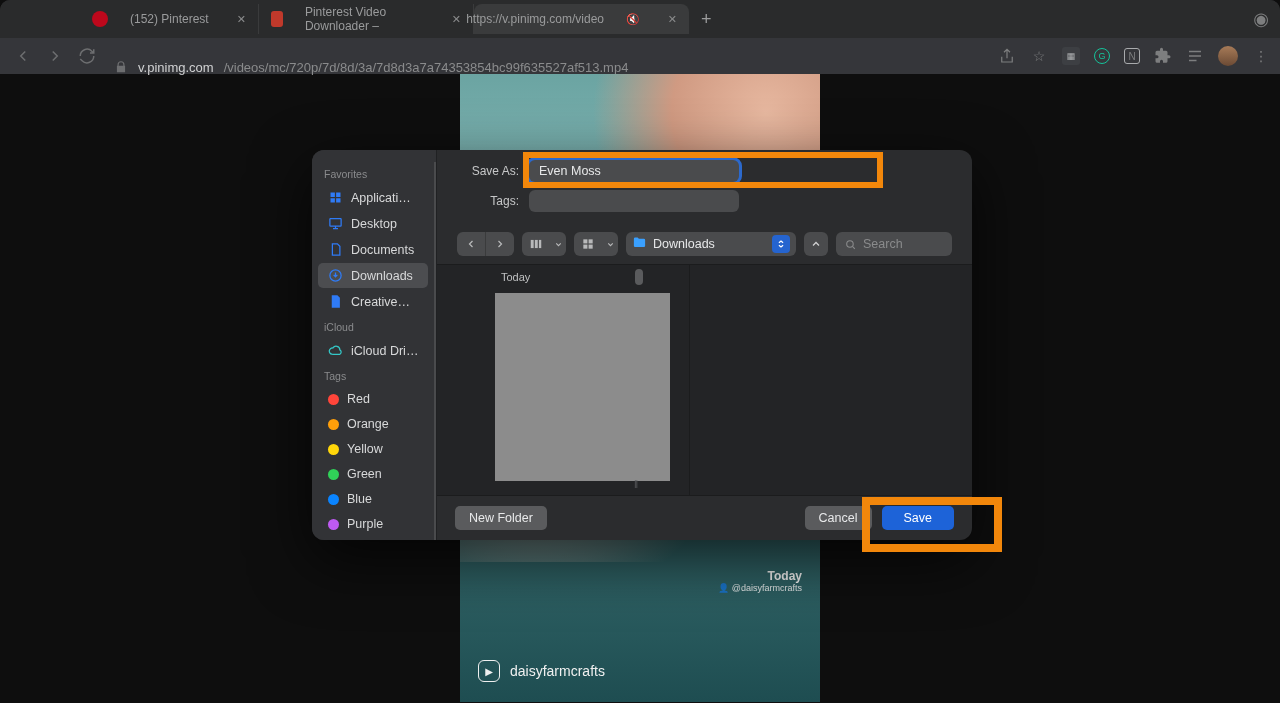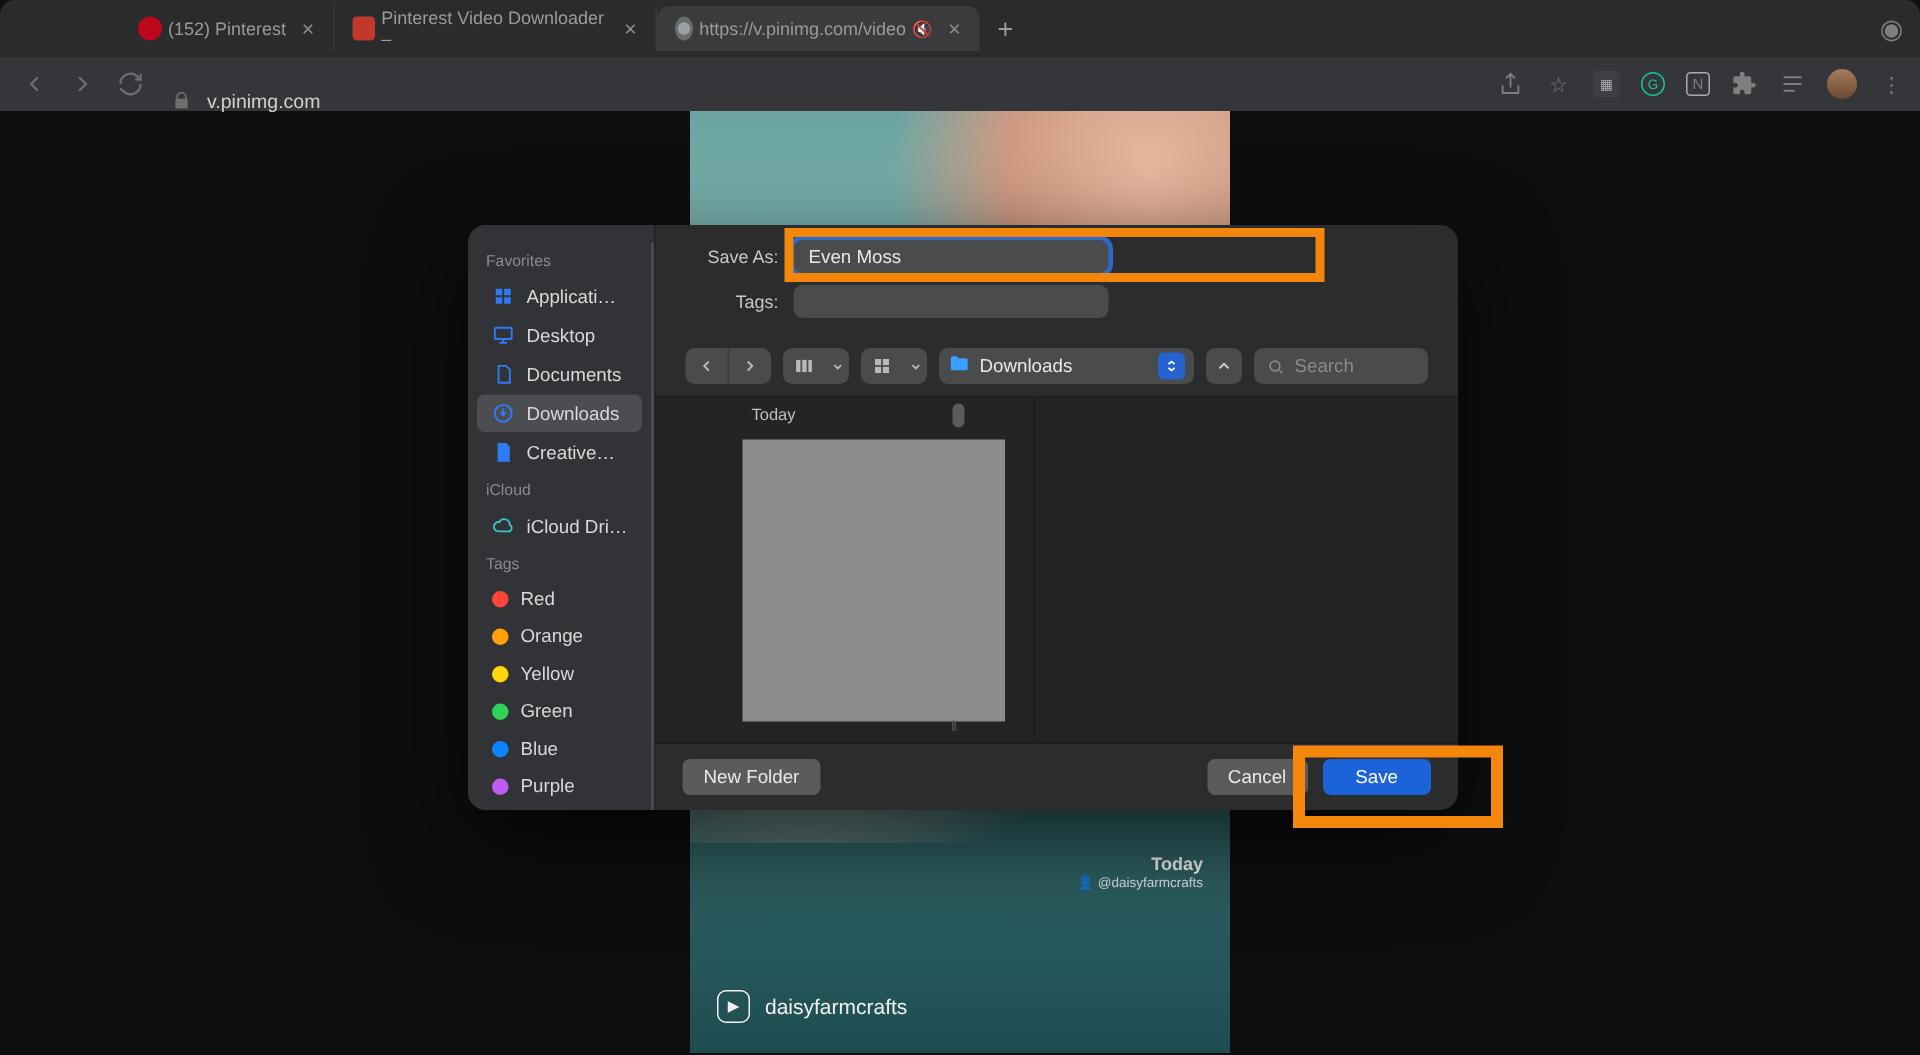--- a/index.html
+++ b/index.html
@@ -6,23 +6,23 @@
   body { width:1280px; height:703px; background:#0e0e0e; overflow:hidden; position:relative; }
 
   
   .win-controls { position:absolute; top:8px; left:12px; display:flex; gap:8px; }
   .win-dot { width:12px; height:12px; border-radius:50%; }
   .red   { background:#ff5f57; } .amber { background:#febc2e; } .green { background:#28c840; }
 
   
   .tab-strip { position:absolute; top:0; left:0; right:0; height:38px; background:#2a2b2c;
                display:flex; align-items:center; padding-left:80px; border-top-left-radius:10px; border-top-right-radius:10px;}
-  .tab { display:flex; align-items:center; gap:4px; padding:0 12px; height:30px; color:#9a9b9c;
+  .tab { display:flex; align-items:center; gap:22px; padding:0 12px; height:30px; color:#9a9b9c;
          font-size:12px; max-width:215px; border-right:1px solid #3a3b3c; }
-  .tab.active { background:#3a3b3c; border-radius:8px 8px 0 0; border-right:none;}
+  .tab.active { background:#3a3b3c; border-radius:8px 8px 0 0; border-right:none;justify-content:flex-end;}
   .tab .favicon { width:16px; height:16px; border-radius:50%; display:inline-block; }
   .tab .close-x { margin-left:6px; color:#8a8b8c; font-size:11px; }
   .tab .mute    { font-size:11px; color:#8a8b8c; }
   .new-tab { color:#9a9b9c; font-size:18px; padding:0 12px; cursor:pointer;}
 
   .chrome-menu { position:absolute; top:10px; right:10px; width:18px; height:18px; color:#7d7e7f;
                  display:flex; align-items:center; justify-content:center; font-size:18px; }
 
   
   .addr-row { position:absolute; top:38px; left:0; right:0; height:36px; background:#35363a;
@@ -161,20 +161,21 @@
         <path d="M3 12a9 9 0 0 1 15.5-6.3L21 8M21 3v5h-5M21 12a9 9 0 0 1-15.5 6.3L3 16"></path>
       </svg>
   </span>
   <div class="addr-bar">
     <span class="lock">
       <svg viewBox="0 0 24 24" fill="currentColor">
           <path d="M6 10V8a6 6 0 1 1 12 0v2h1v11H5V10h1zm2 0h8V8a4 4 0 1 0-8 0v2z"></path>
         </svg>
     </span>
     <span class="addr-host">v.pinimg.com</span>
+      <span class="addr-path">/videos/mc/720p/7d/8d/3a/7d8d3a7a74353854bc99f635527af513.mp4</span>
   </div>
   <div class="toolbar-icons">
     <span class="tbicon">
       <svg viewBox="0 0 24 24" fill="none" stroke="currentColor" stroke-width="1.6">
           <path d="M12 3v12M8 7l4-4 4 4M5 13v7h14v-7"></path>
         </svg>
     </span>
     <span class="tbicon">☆</span>
     <span class="tbicon ext-badge">▦</span>
     <span class="tbicon" style="color:#15c39a;border:1.5px solid #15c39a;border-radius:50%;width:16px;height:16px;font-size:9px;">G</span>

